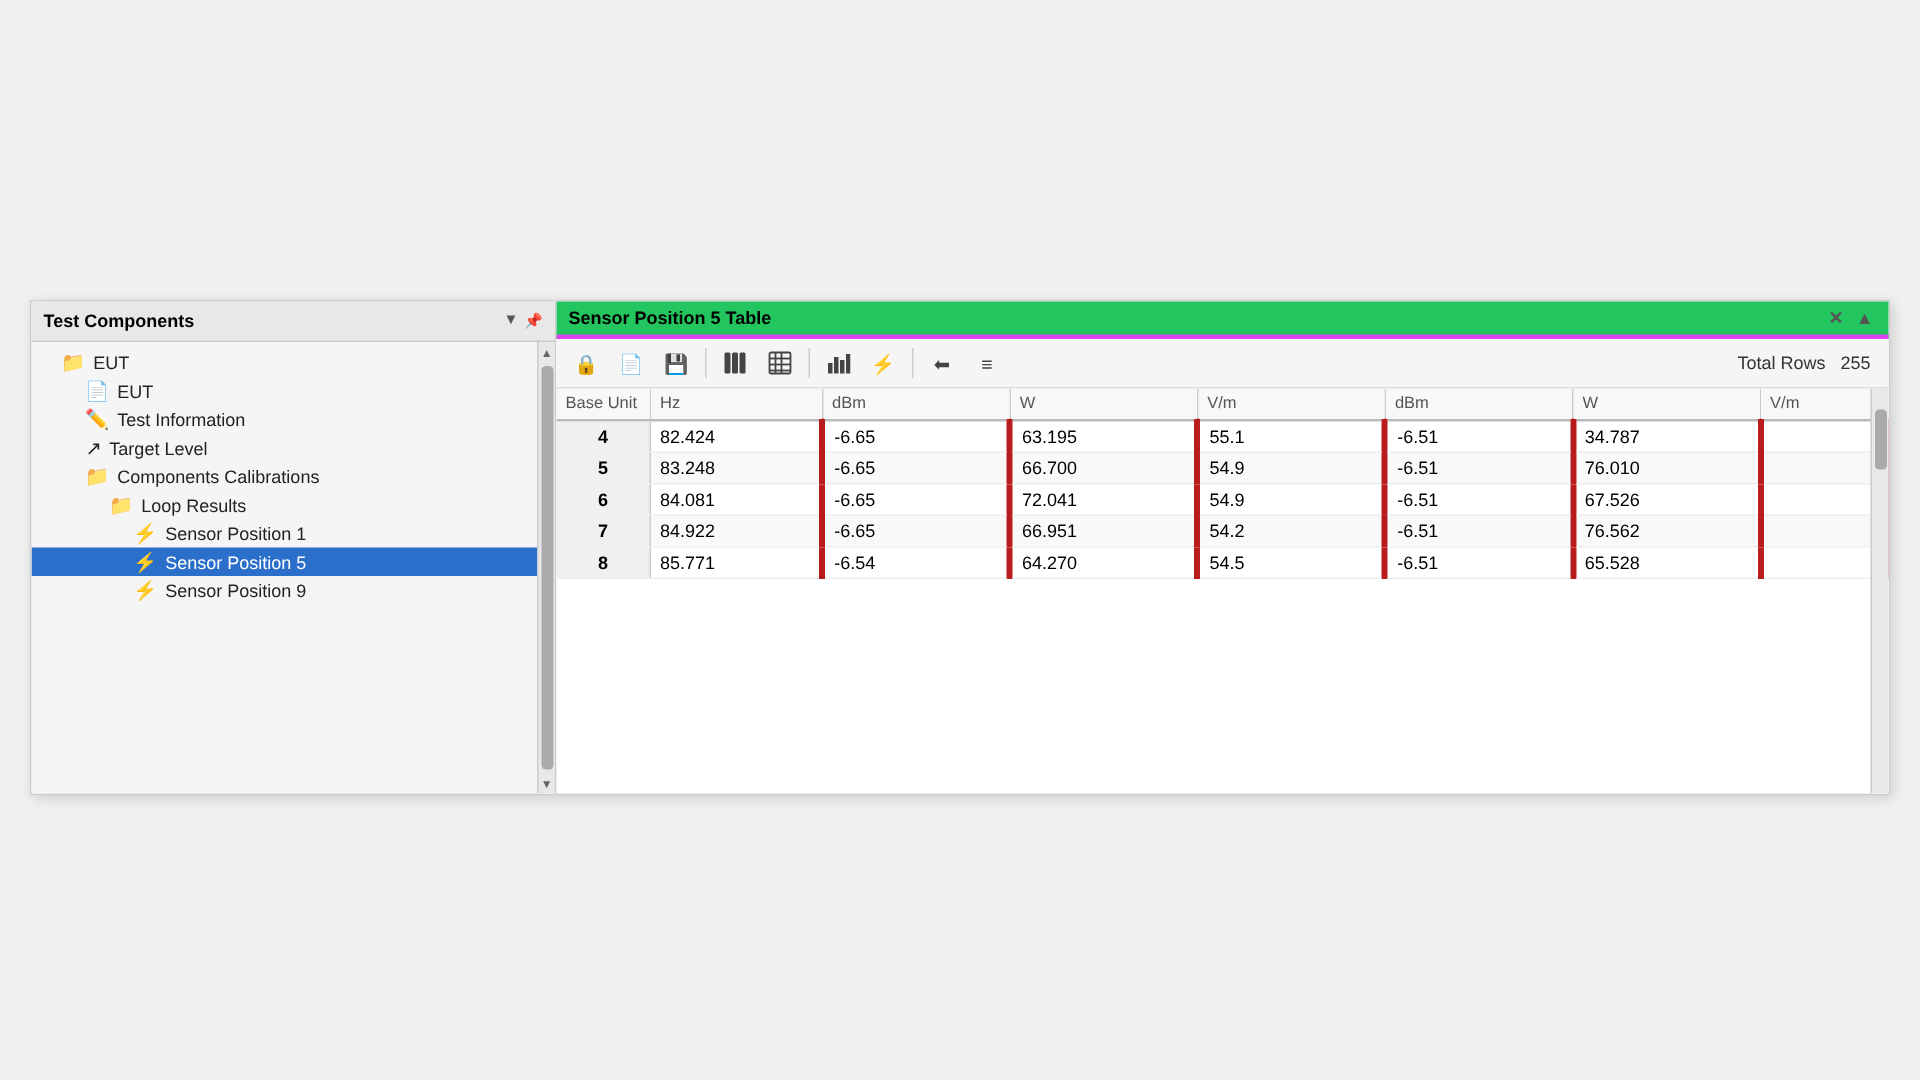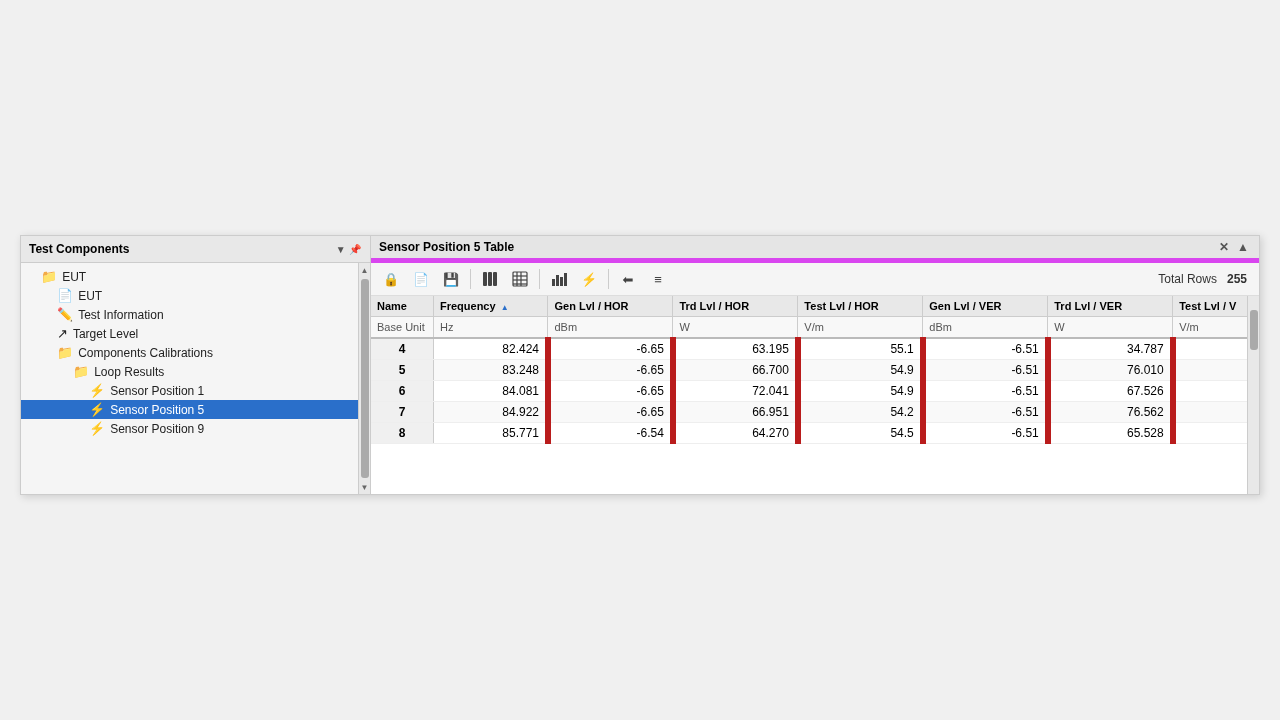--- a/index.html
+++ b/index.html
@@ -10,21 +10,21 @@
       display: flex;
       justify-content: center;
       align-items: center;
       width: 1280px;
       height: 720px;
       overflow: hidden;
     }
     .main-container {
       display: flex;
       width: 1240px;
-      height: 260px;
+      height: 330px;
       margin-top: 10px;
       background: #f5f5f5;
       border: 1px solid #ccc;
       box-shadow: 2px 2px 8px rgba(0,0,0,0.15);
     }
 
     
     .left-panel {
       width: 350px;
       min-width: 350px;
@@ -124,22 +124,22 @@
       flex: 1;
       display: flex;
       flex-direction: column;
       background: #fff;
     }
     .right-panel-titlebar {
       display: flex;
       align-items: center;
       justify-content: space-between;
       padding: 4px 8px;
-      background: #e5e5e5;
-      border-bottom: 5px solid #d946ef;
+      background: #22c55e;
+      border-bottom: 3px solid #d946ef;
       font-size: 12px;
       font-weight: 600;
     }
     .titlebar-controls {
       display: flex;
       gap: 4px;
       align-items: center;
     }
     .titlebar-btn {
       font-size: 12px;
@@ -174,21 +174,21 @@
       background: #ccc;
       margin: 0 3px;
     }
     .total-rows-label {
       margin-left: auto;
       font-size: 12px;
       color: #333;
       padding-right: 6px;
     }
     .total-rows-count {
-      font-weight: 700;
+      font-weight: 400;
     }
 
     
     .table-container {
       flex: 1;
       overflow: hidden;
       position: relative;
     }
     table {
       width: 100%;
@@ -231,23 +231,22 @@
       border-bottom: 2px solid #bbb;
     }
     tbody tr {
       background: #fff;
     }
     tbody tr:nth-child(even) {
       background: #f9f9f9;
     }
     tbody td {
       padding: 3px 6px;
-      border-right: 6px solid #b91c1c;
+      border-right: 4px solid #b91c1c;
       border-bottom: 1px solid #eee;
-      text-align: right;
       overflow: hidden;
       text-overflow: ellipsis;
       white-space: nowrap;
     }
     tbody td:first-child {
       text-align: center;
       background: #f0f0f0;
       font-weight: 600;
       border-right: 1px solid #ccc;
     }
@@ -406,30 +405,20 @@
           <col class="col-name">
           <col class="col-freq">
           <col class="col-gen-hor">
           <col class="col-trd-hor">
           <col class="col-test-hor">
           <col class="col-gen-ver">
           <col class="col-trd-ver">
           <col class="col-test-ver">
         </colgroup>
         <thead>
-          <tr>
-            <th>Name</th>
-            <th>Frequency <span class="sort-arrow">▲</span></th>
-            <th>Gen Lvl / HOR</th>
-            <th>Trd Lvl / HOR</th>
-            <th>Test Lvl / HOR</th>
-            <th>Gen Lvl / VER</th>
-            <th>Trd Lvl / VER</th>
-            <th>Test Lvl / V</th>
-          </tr>
           <tr class="baseunit-row">
             <th>Base Unit</th>
             <th>Hz</th>
             <th>dBm</th>
             <th>W</th>
             <th>V/m</th>
             <th>dBm</th>
             <th>W</th>
             <th>V/m</th>
           </tr>

